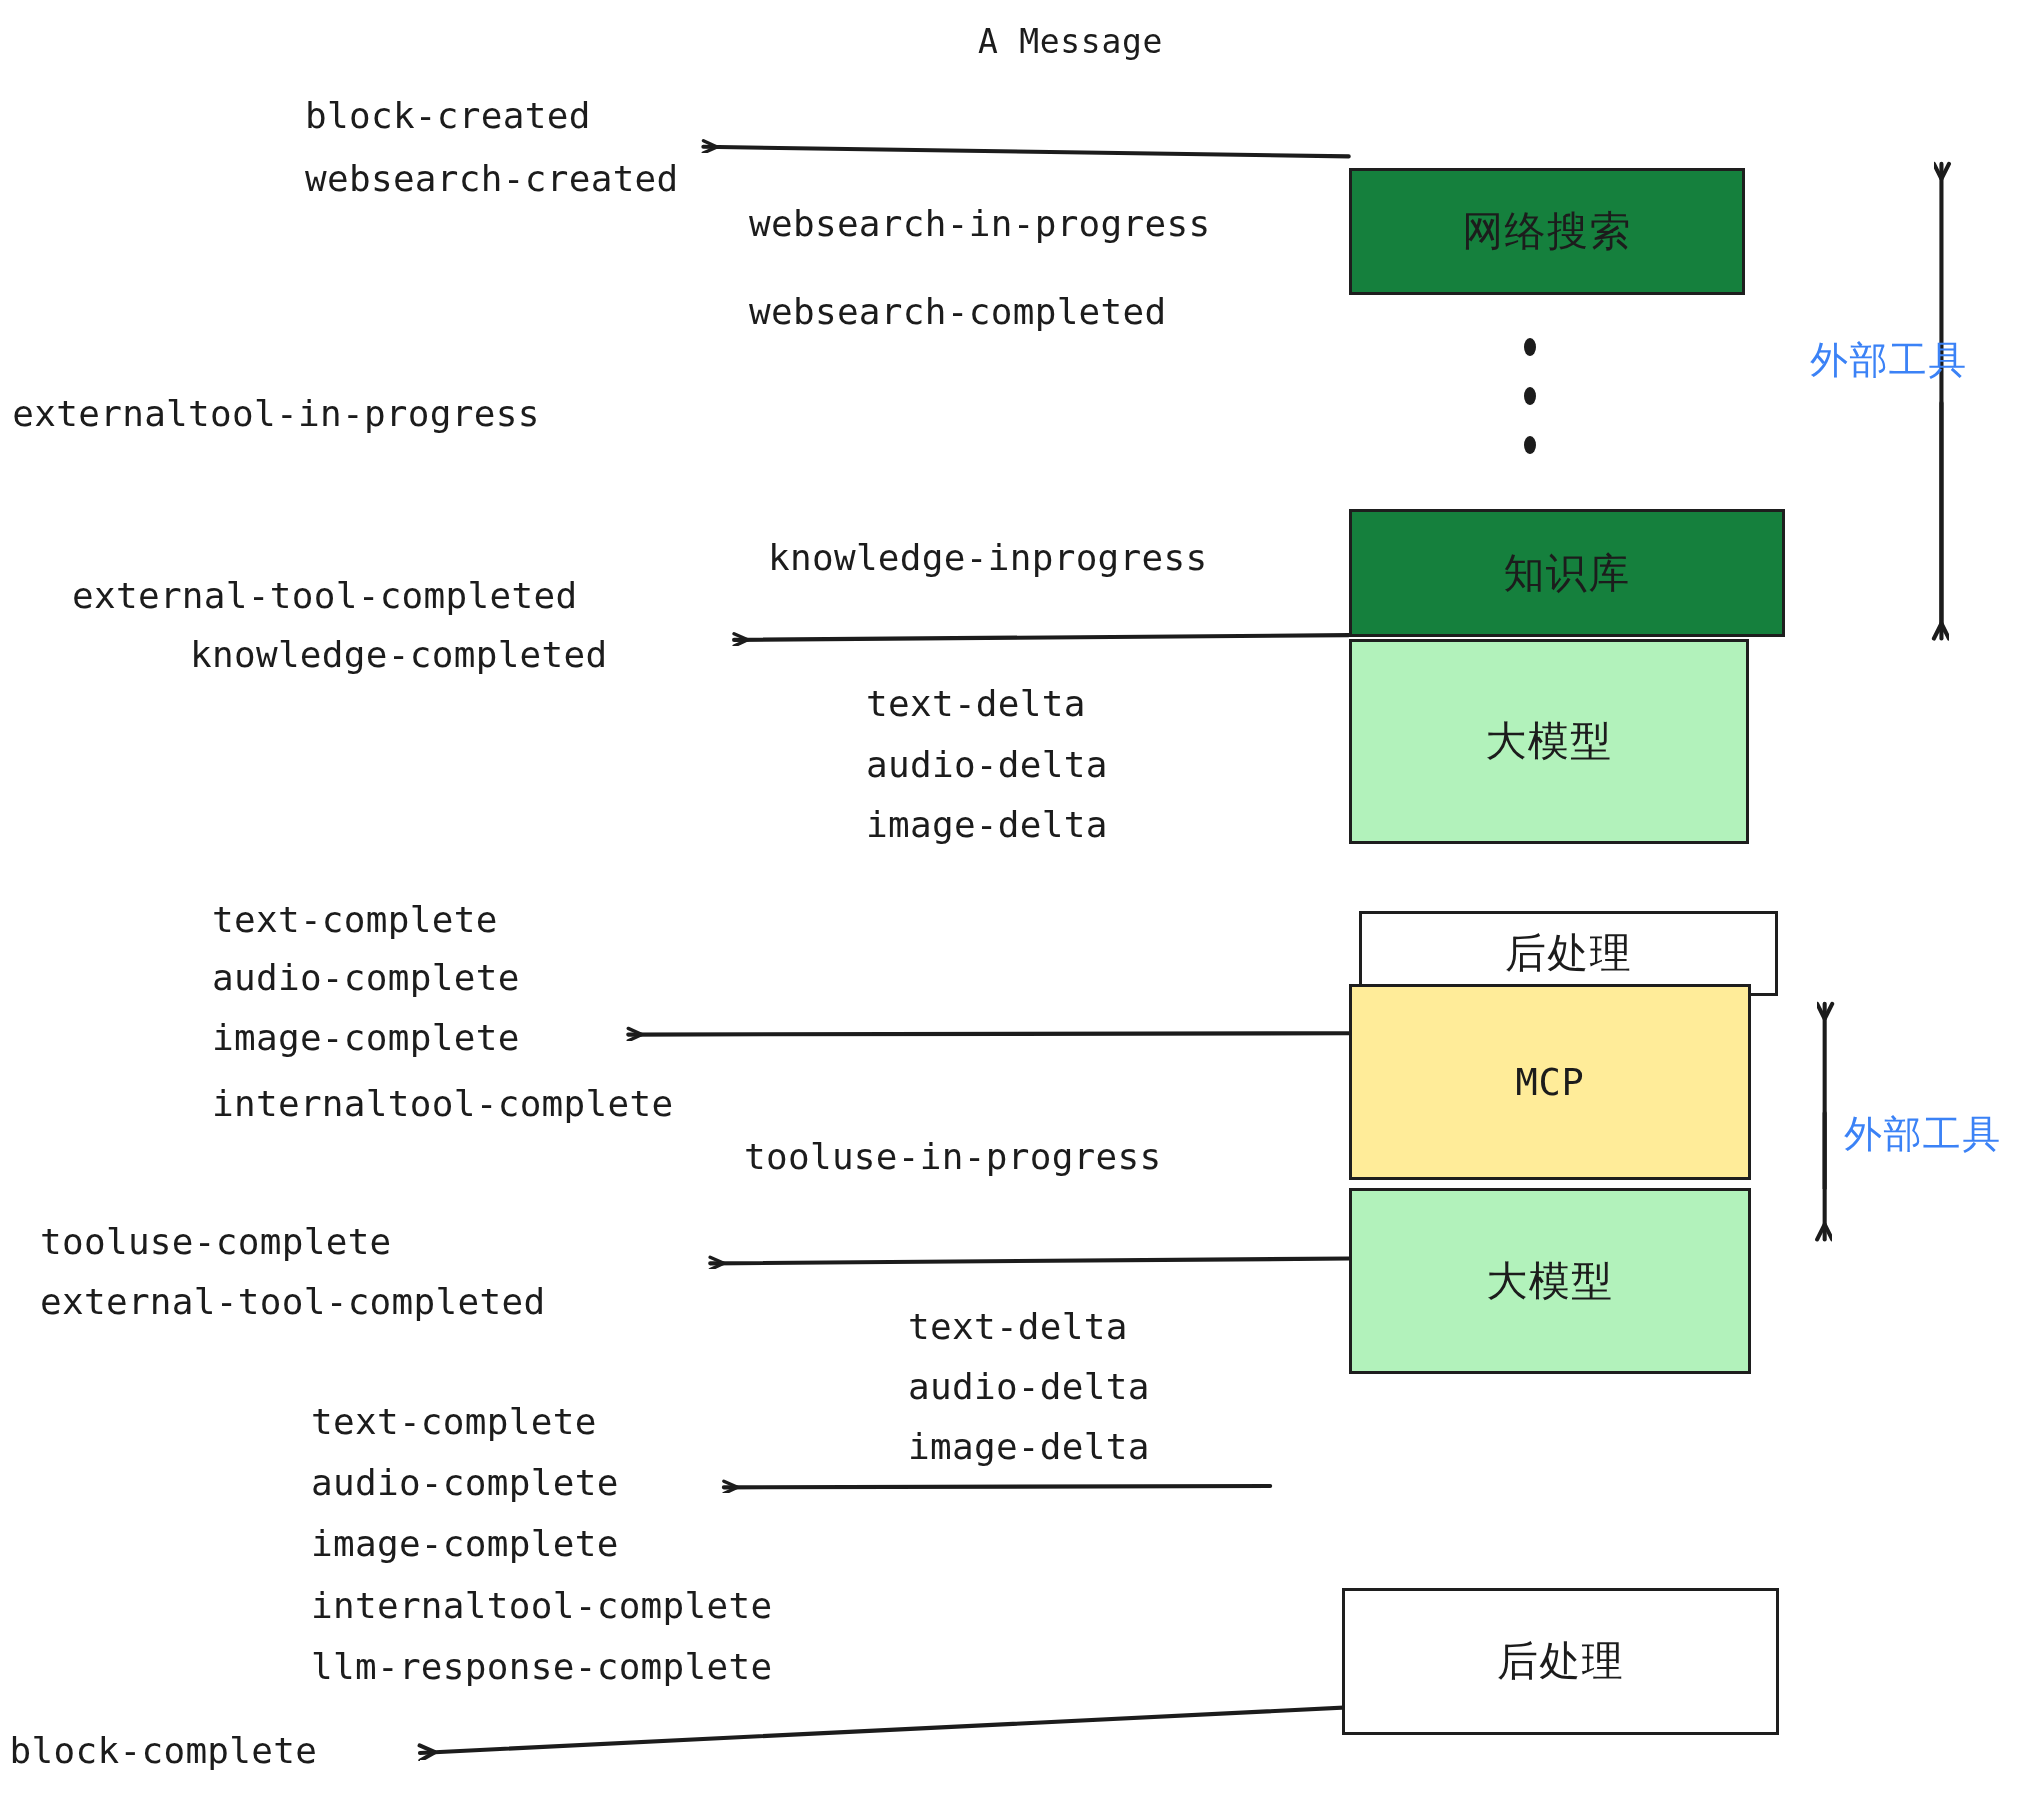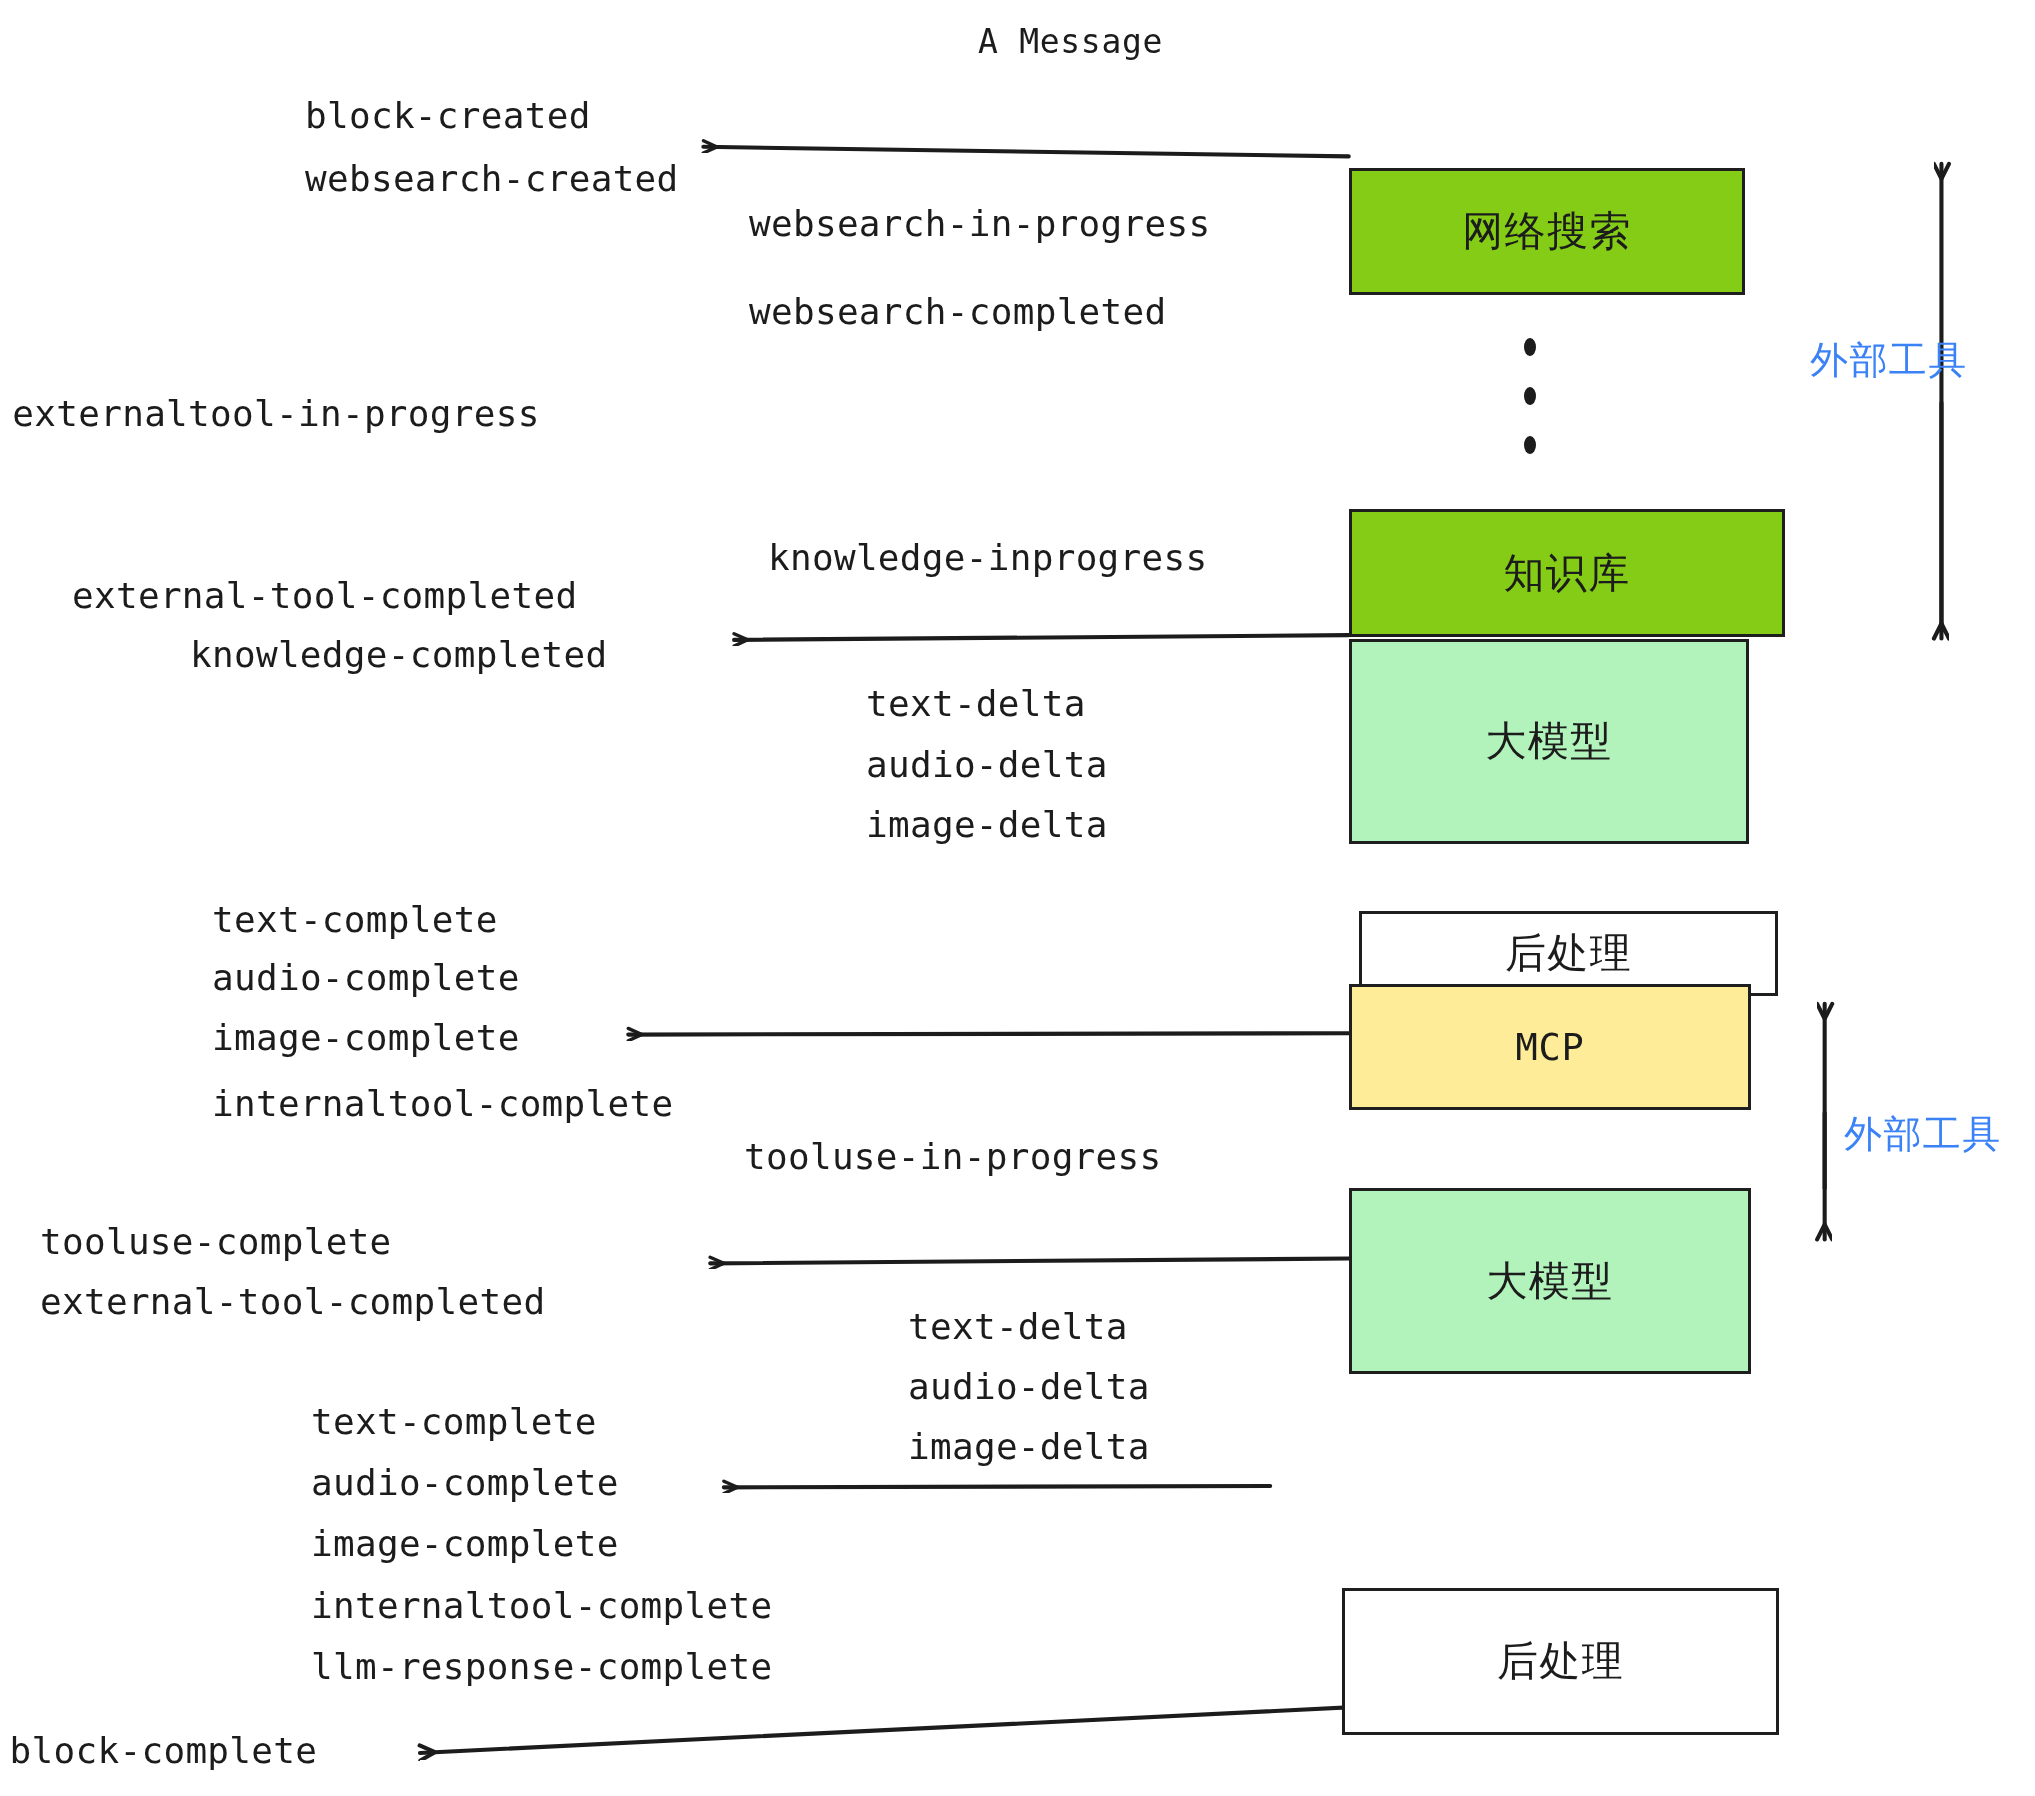--- a/index.html
+++ b/index.html
@@ -45,21 +45,21 @@
     font-family: "DejaVu Sans", "Liberation Sans", sans-serif;
     font-size: 41px;
     font-weight: 400;
     letter-spacing: 1.4px;
   }
   .node.mono {
     font-family: "DejaVu Sans Mono", "Liberation Mono", monospace;
     font-size: 37px;
     letter-spacing: 0.7px;
   }
-  .fill-pink  { background: #84cc16; }
+  .fill-pink  { background: #15803d; }
   .fill-green { background: #b2f2bb; }
   .fill-yellow{ background: #ffec99; }
   .fill-white { background: #ffffff; margin-top: 29px; }
 
   
   .grouplabel {
     position: absolute;
     color: #3b82f6;
     font-family: "DejaVu Sans", "Liberation Sans", sans-serif;
     font-size: 38px;
@@ -140,21 +140,21 @@
   </div>
 
   <div class="node fill-green" style="left:1349px; top:639px; width:400px; height:205px;">
     <span>大模型</span>
   </div>
 
   <div class="node fill-white" style="left:1359px; top:882px; width:419px; height:85px;">
     <span>后处理</span>
   </div>
 
-  <div class="node fill-yellow mono" style="left:1349px; top:984px; width:402px; height:126px;">
+  <div class="node fill-yellow mono" style="left:1349px; top:984px; width:402px; height:196px;">
     <span>MCP</span>
   </div>
 
   <div class="node fill-green" style="left:1349px; top:1188px; width:402px; height:186px;">
     <span>大模型</span>
   </div>
 
   <div class="node fill-white" style="left:1342px; top:1559px; width:437px; height:147px;">
     <span>后处理</span>
   </div>

